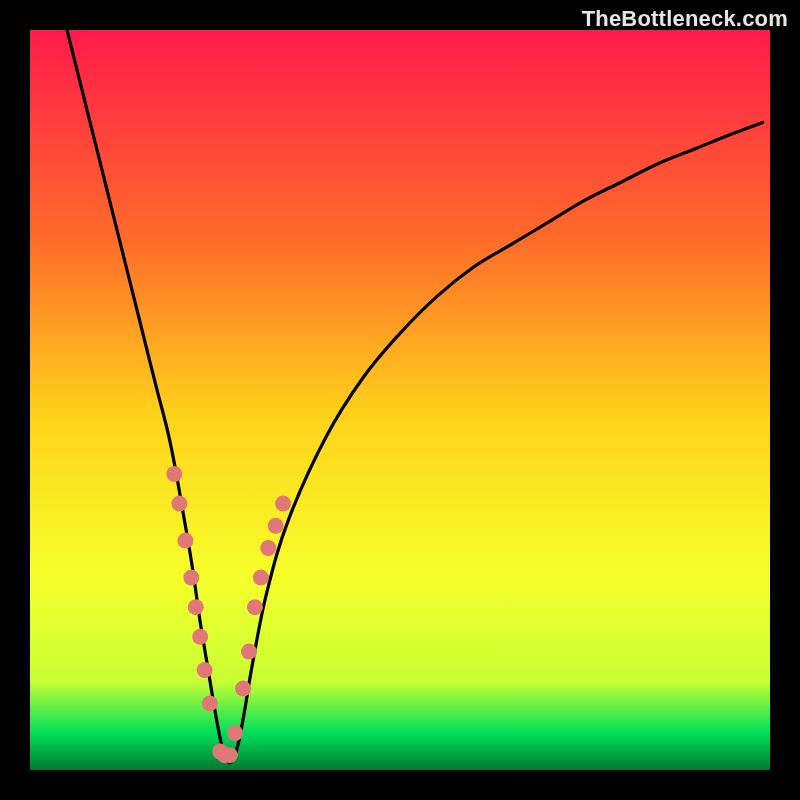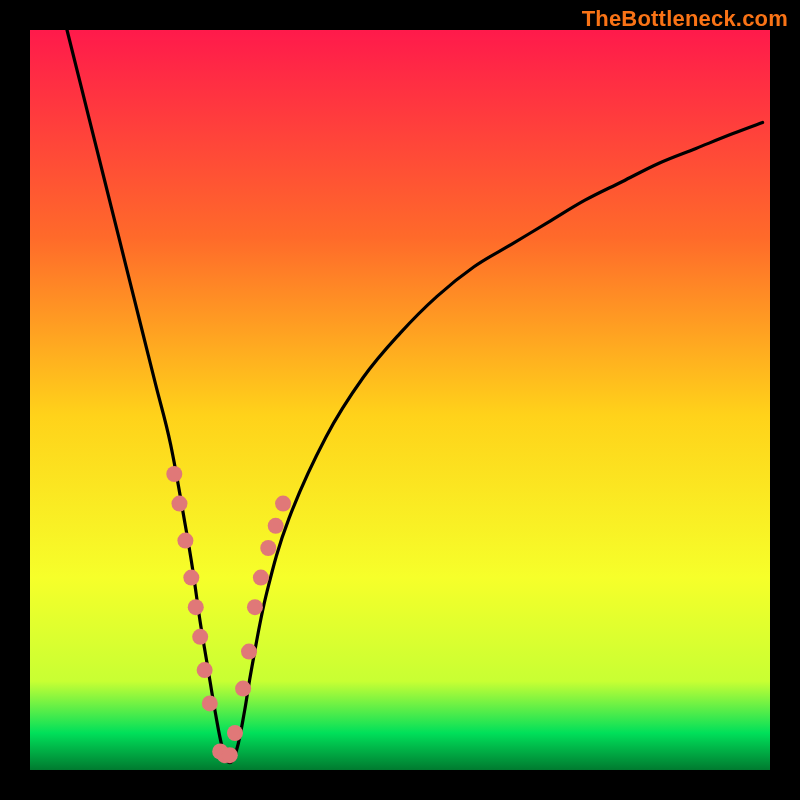--- a/index.html
+++ b/index.html
@@ -15,21 +15,21 @@
     position: relative;
     width: 800px;
     height: 800px;
     background: #000;
   }
   .watermark {
     position: absolute;
     top: 6px;
     right: 12px;
     z-index: 50;
-    color: #f97316;
+    color: #e5e5e5;
     font-size: 22px;
     font-weight: 600;
     letter-spacing: 0.2px;
     user-select: none;
   }
   svg.chart {
     position: absolute;
     left: 0;
     top: 0;
     display: block;

